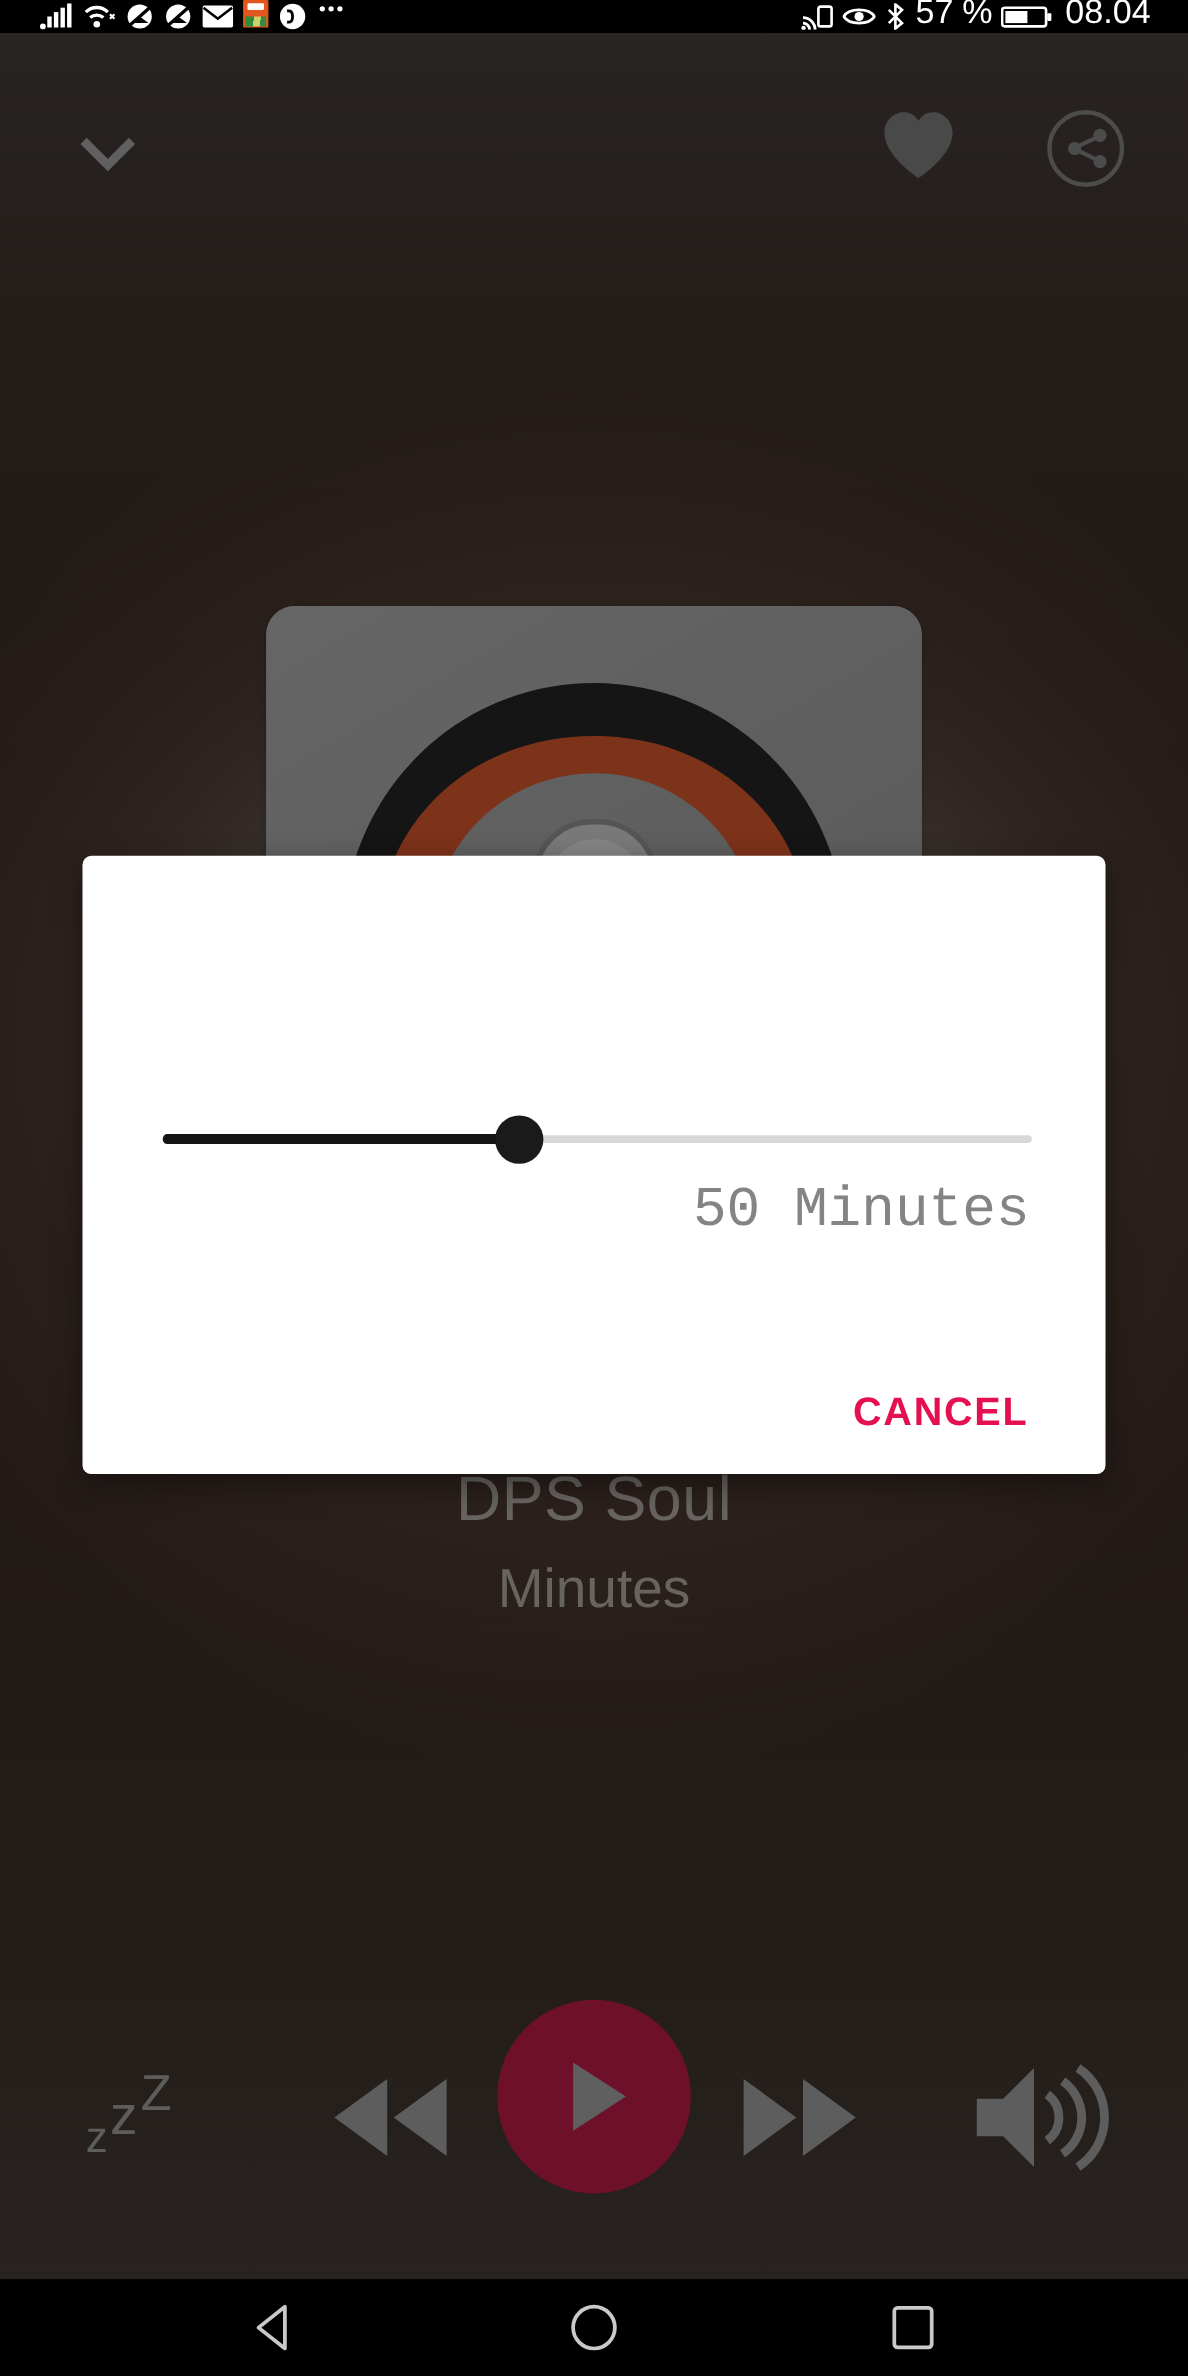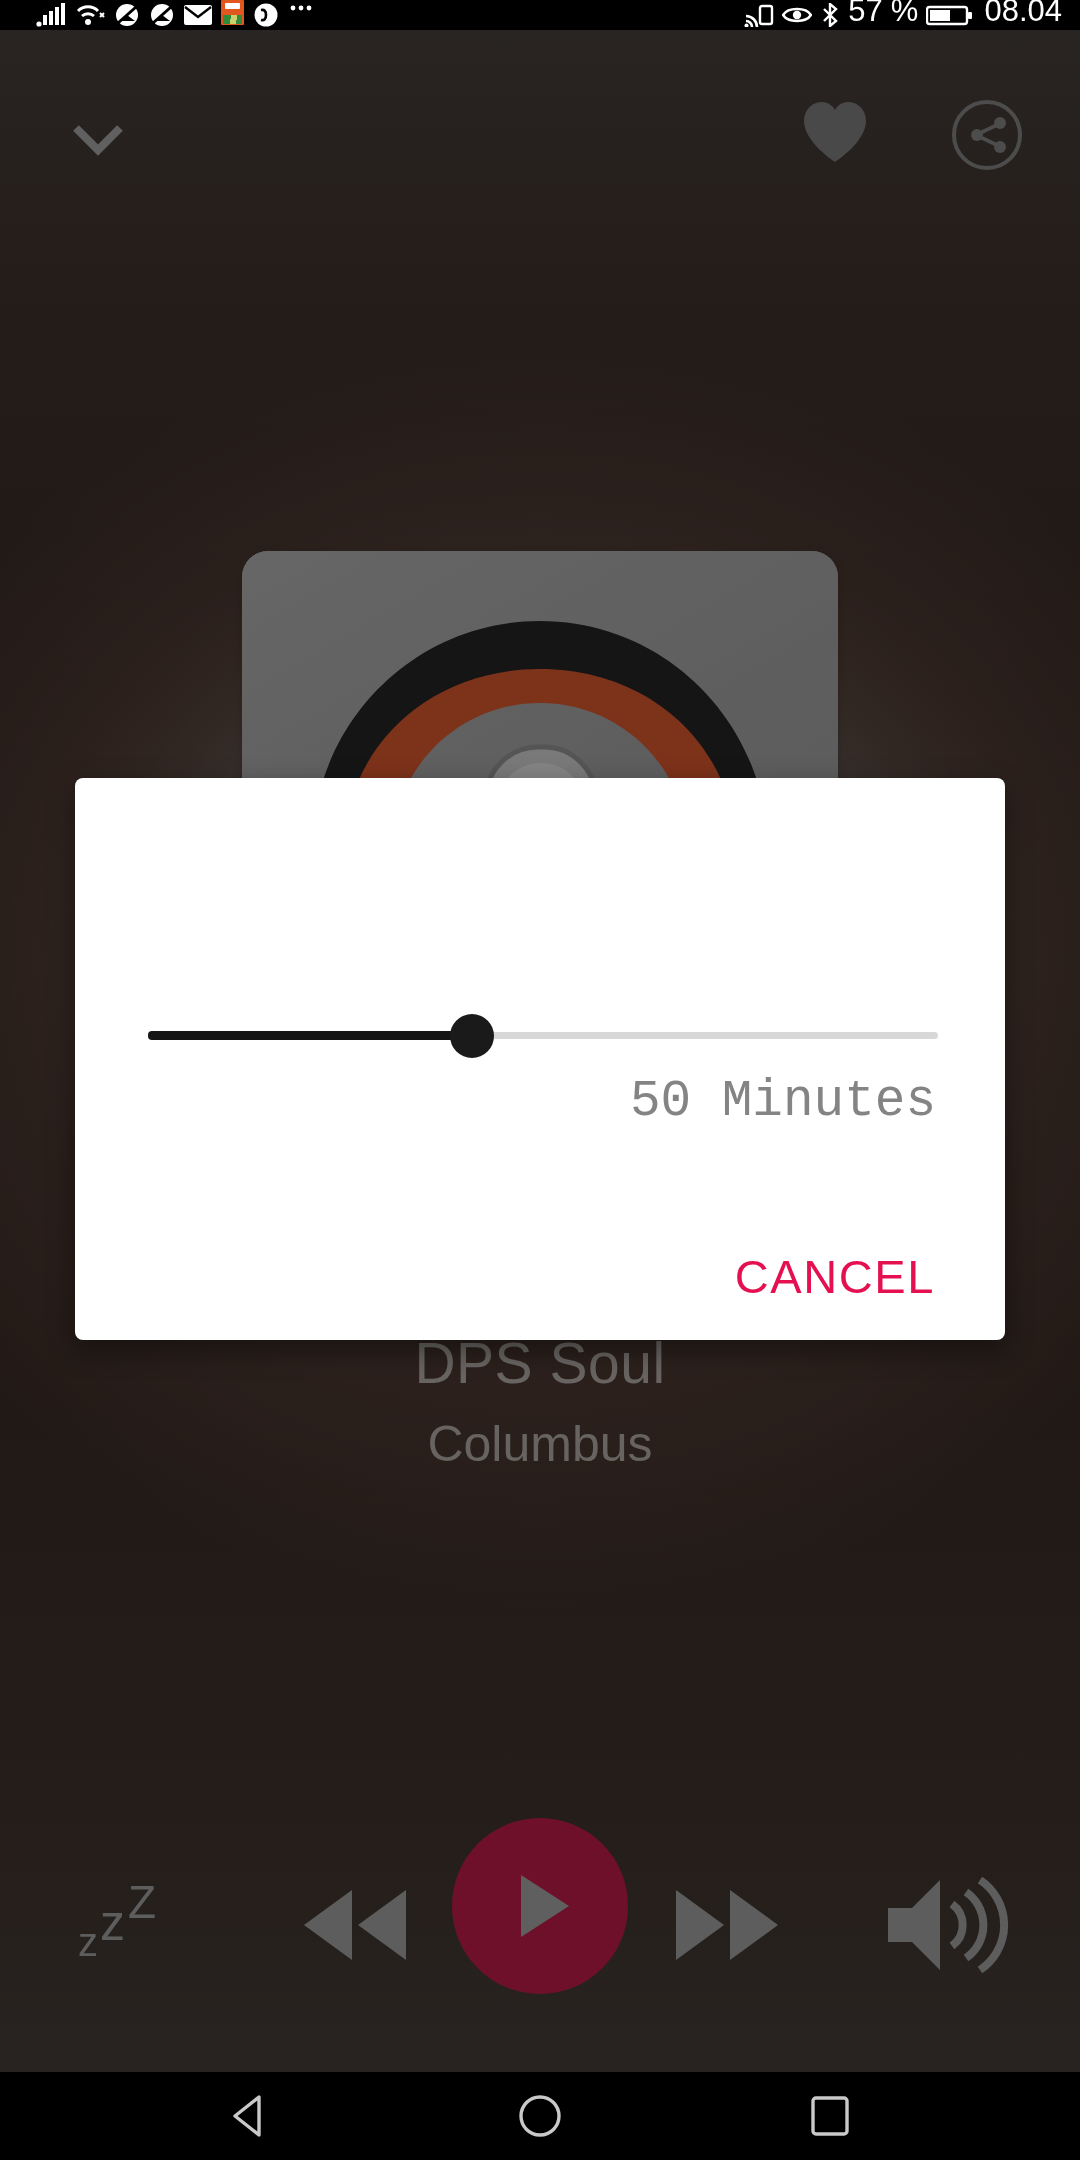--- a/index.html
+++ b/index.html
@@ -11,21 +11,21 @@
   }
   #screen { position:relative; width:1080px; height:2160px; overflow:hidden; background:#000; }
 
   
   #statusbar {
     position:absolute; left:0; top:0; width:1080px; height:30px;
     background:#000; color:#fff;
     display:flex; align-items:center;
   }
   #status-left { display:flex; align-items:center; gap:9px; padding-left:36px; height:30px; }
-  #status-right { display:flex; align-items:center; gap:8px; margin-left:auto; padding-right:18px; height:30px; }
+  #status-right { display:flex; align-items:center; gap:8px; margin-left:auto; padding-right:34px; height:30px; }
   .sb-ico { display:block; }
   .sb-text { font-size:31px; line-height:30px; letter-spacing:0px; color:#fff; position:relative; top:-4px; }
   .sb-clock { font-size:31px; line-height:30px; color:#fff; position:relative; top:-4px; padding-left:4px;}
   .appicon {
     width:23px; height:25px; background:#e2571e; position:relative; top:-3px;
     border-radius:1px; overflow:hidden;
   }
   .appicon::after{
     content:""; position:absolute; left:2px; bottom:1px; width:19px; height:9px;
     background:linear-gradient(100deg,#2e8b3a 0 40%, #c9d36b 40% 70%, #37893f 70% 100%);
@@ -121,21 +121,21 @@
     font-size:51px; color:#848484;font-family:Liberation Mono, monospace;
   }
 
   
   #dialog-actions {
     position:absolute; right:58px; bottom:22px;
     display:flex; align-items:center; gap:62px;
   }
   .dlg-btn {
     background:none; border:none; cursor:pointer;
-    color:#e51050; font-size:47px; font-weight:normal; letter-spacing:1.6px;
+    color:#e51050; font-size:36px; font-weight:bold; letter-spacing:1.6px;
     font-family:"Liberation Sans", sans-serif;
     padding:14px 12px;
   }
 
   
   #navbar {
     position:absolute; left:0; bottom:0; width:1080px; height:88px;
     background:#000; z-index:20;
     display:flex; align-items:center; justify-content:center; gap:200px;
   }
@@ -233,21 +233,21 @@
             <rect x="262" y="360" width="74" height="9" rx="4"></rect>
             <rect x="262" y="382" width="74" height="9" rx="4"></rect>
           </g>
           <rect x="270" y="430" width="58" height="90" rx="14" fill="#a8a8a8" stroke="#7e7e7e" stroke-width="5"></rect>
           <rect x="258" y="508" width="82" height="34" rx="10" fill="#9a9a9a" stroke="#787878" stroke-width="5"></rect>
         </g>
       </svg>
     </div>
 
     <div id="station-name">DPS Soul</div>
-    <div id="station-city">Columbus</div>
+    <div id="station-city">Minutes</div>
 
     <div id="topbar">
       <div id="btn-collapse">
         <svg width="72" height="72" viewBox="0 0 72 72">
           <path d="M14 26 L36 48 L58 26" stroke="#8f8f8f" stroke-width="8" fill="none" stroke-linecap="butt"></path>
         </svg>
       </div>
       <div id="btn-favorite">
         <svg width="70" height="70" viewBox="0 0 70 70">
           <path d="M35 64 C35 64 4 44 4 23 C4 11 13 4 22 4 C28 4 33 8 35 12 C37 8 42 4 48 4 C57 4 66 11 66 23 C66 44 35 64 35 64 Z" fill="#6a6a6a"></path>

